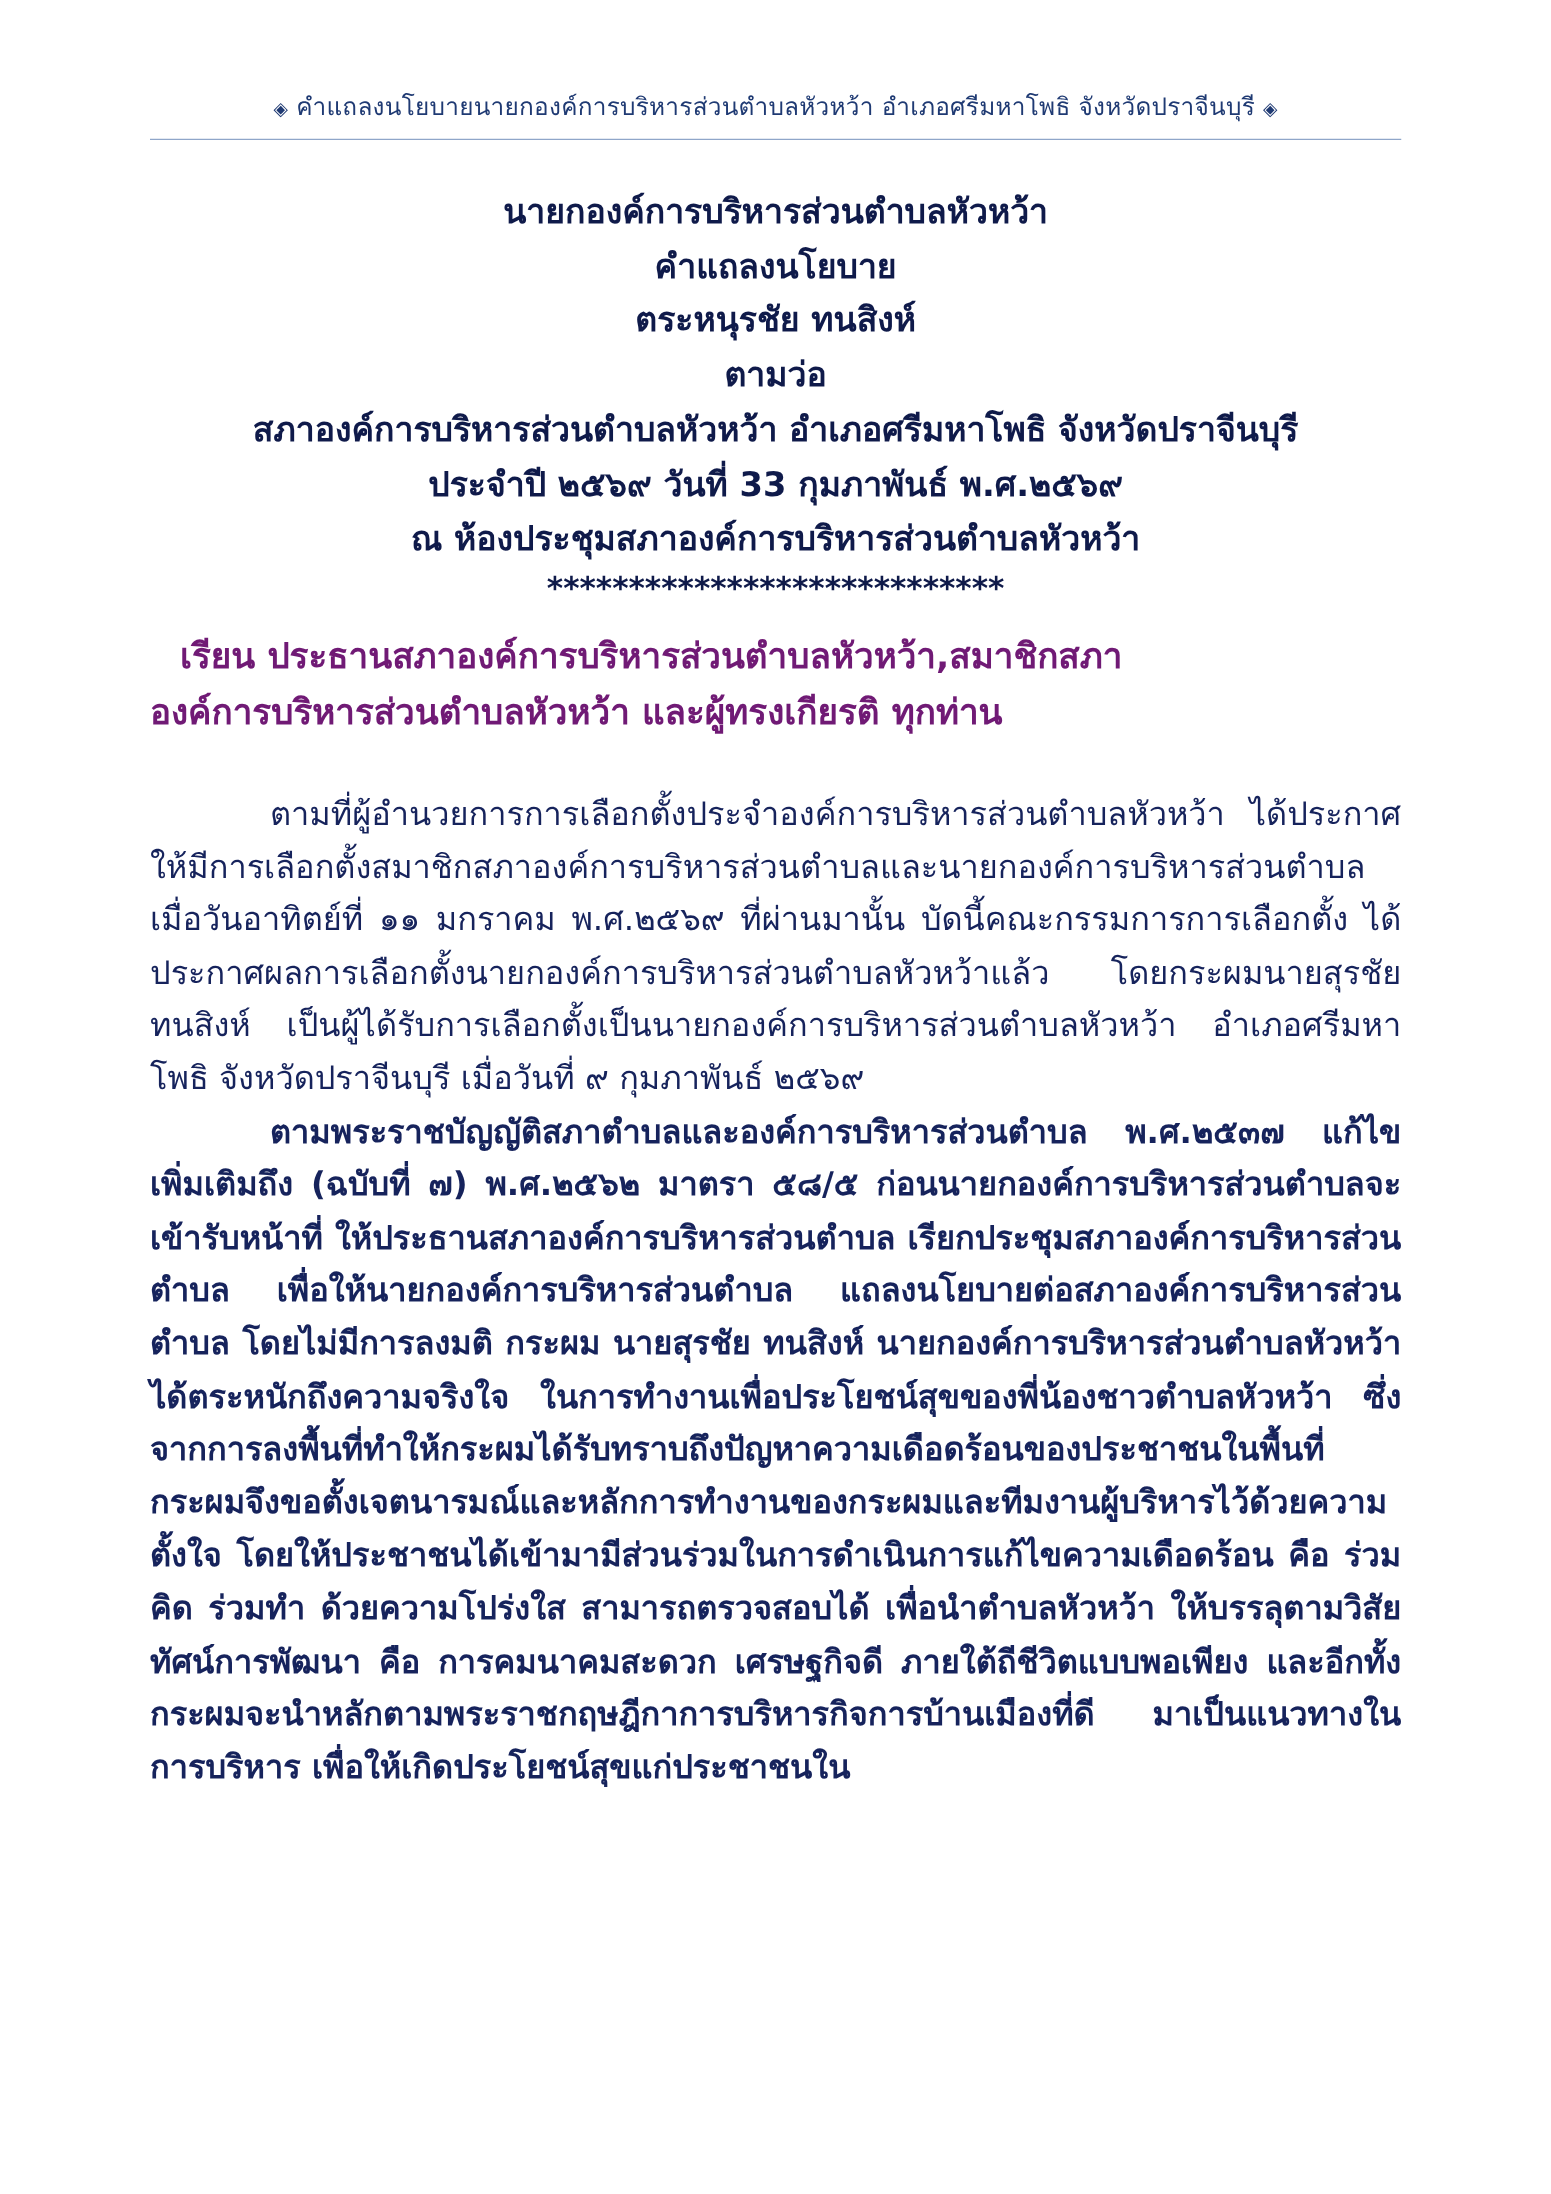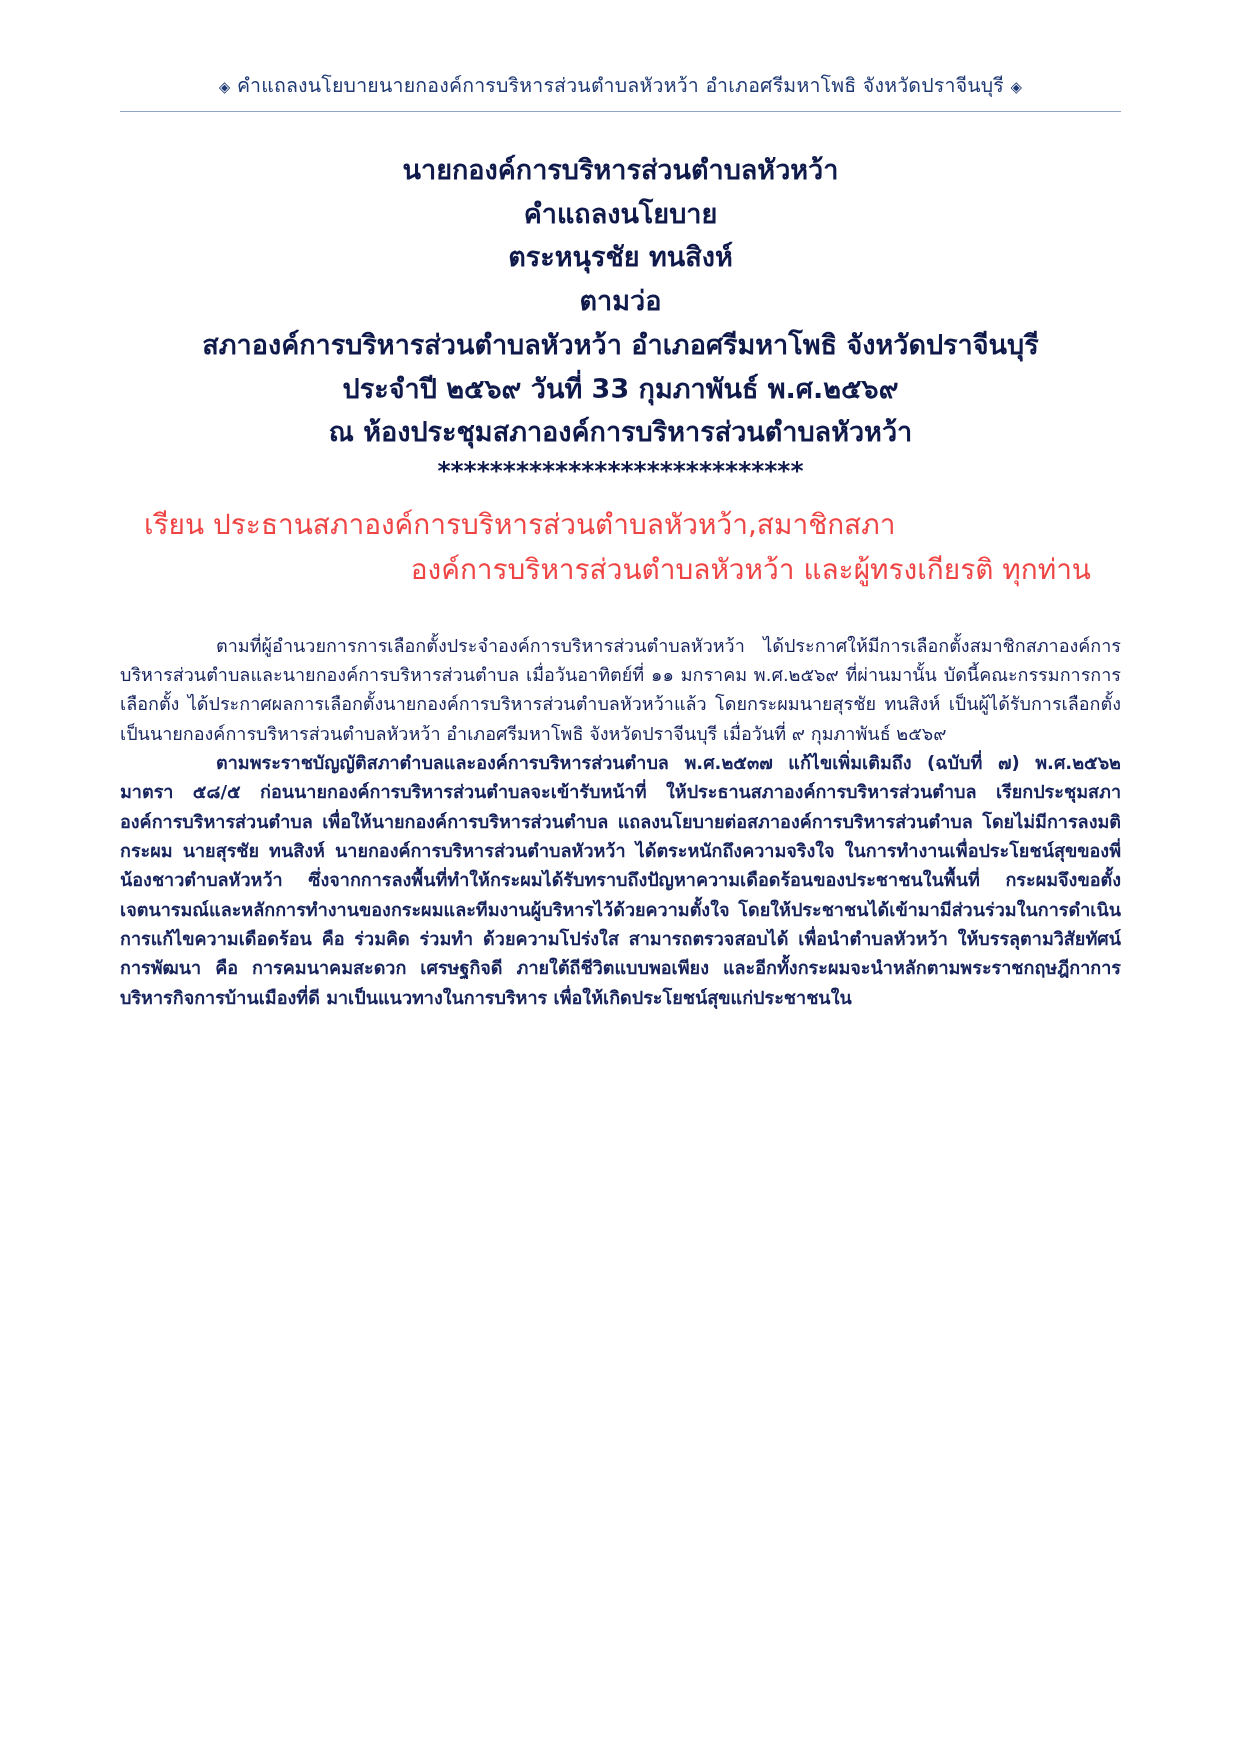--- a/index.html
+++ b/index.html
@@ -50,29 +50,29 @@
   .stars {
     font-size: 25px;
     letter-spacing: 0px;
     line-height: 1.35;
     font-weight: bold;
     white-space: nowrap;
   }
   .salutation {
     margin-top: 14px;
     font-size: 28px;
-    font-weight: normal;
+    font-weight: bold;
     line-height: 1.62;
-    color: #ef4444;
+    color: #701a75;
   }
   .salutation .l1 { display: block; padding-left: 24px; }
-  .salutation .l2 { display: block; text-align: right; padding-right: 30px; }
+  .salutation .l2 { display: block; text-align: left; padding-right: 30px; }
   .body-text {
     margin-top: 38px;
-    font-size: 18px;
+    font-size: 26px;
     line-height: 1.63;
     color: #16235c;
     text-align: justify;
     text-justify: inter-word;
   }
   .body-text p {
     margin: 0 0 0 0;
     text-indent: 96px;
   }
   .body-text p + p {

